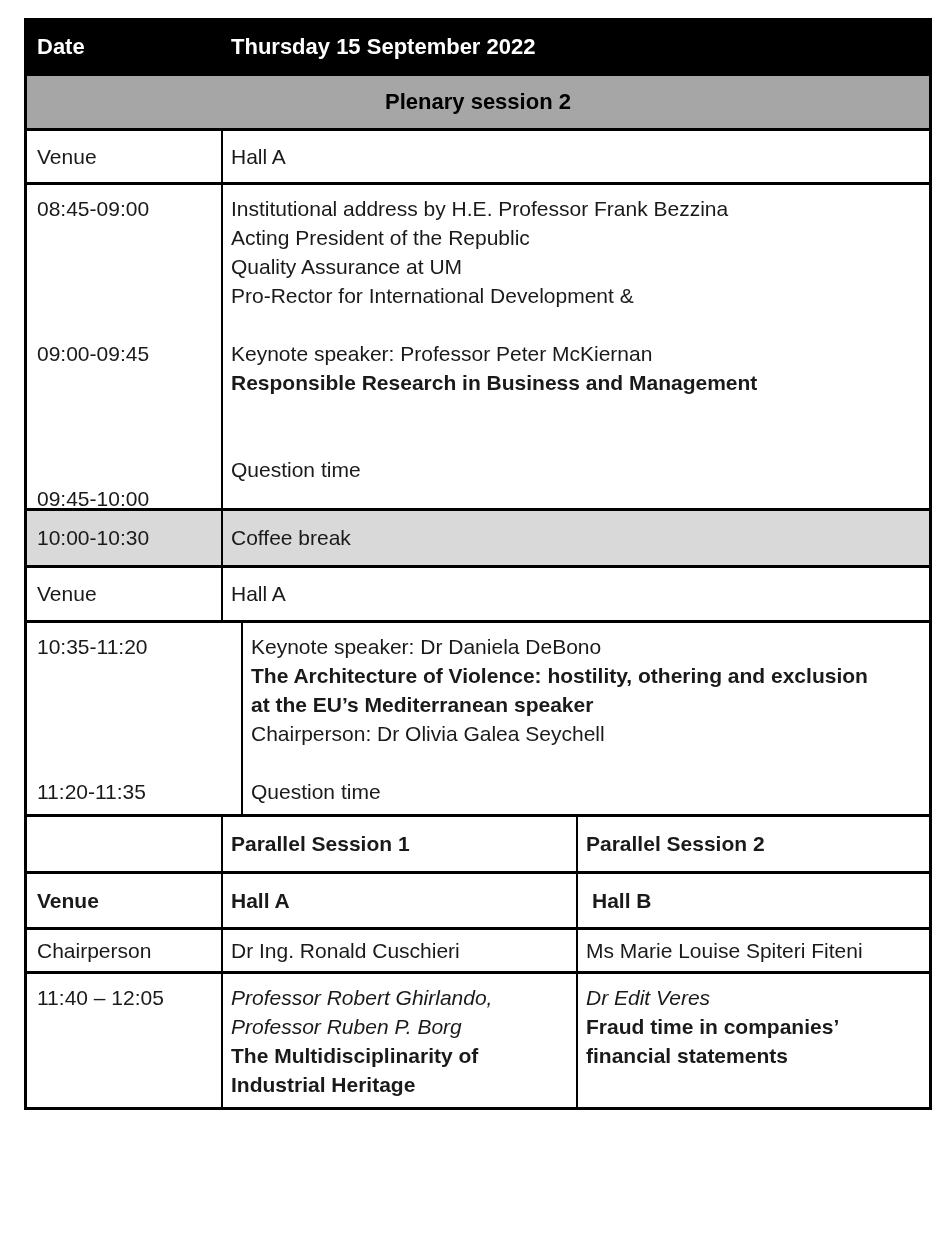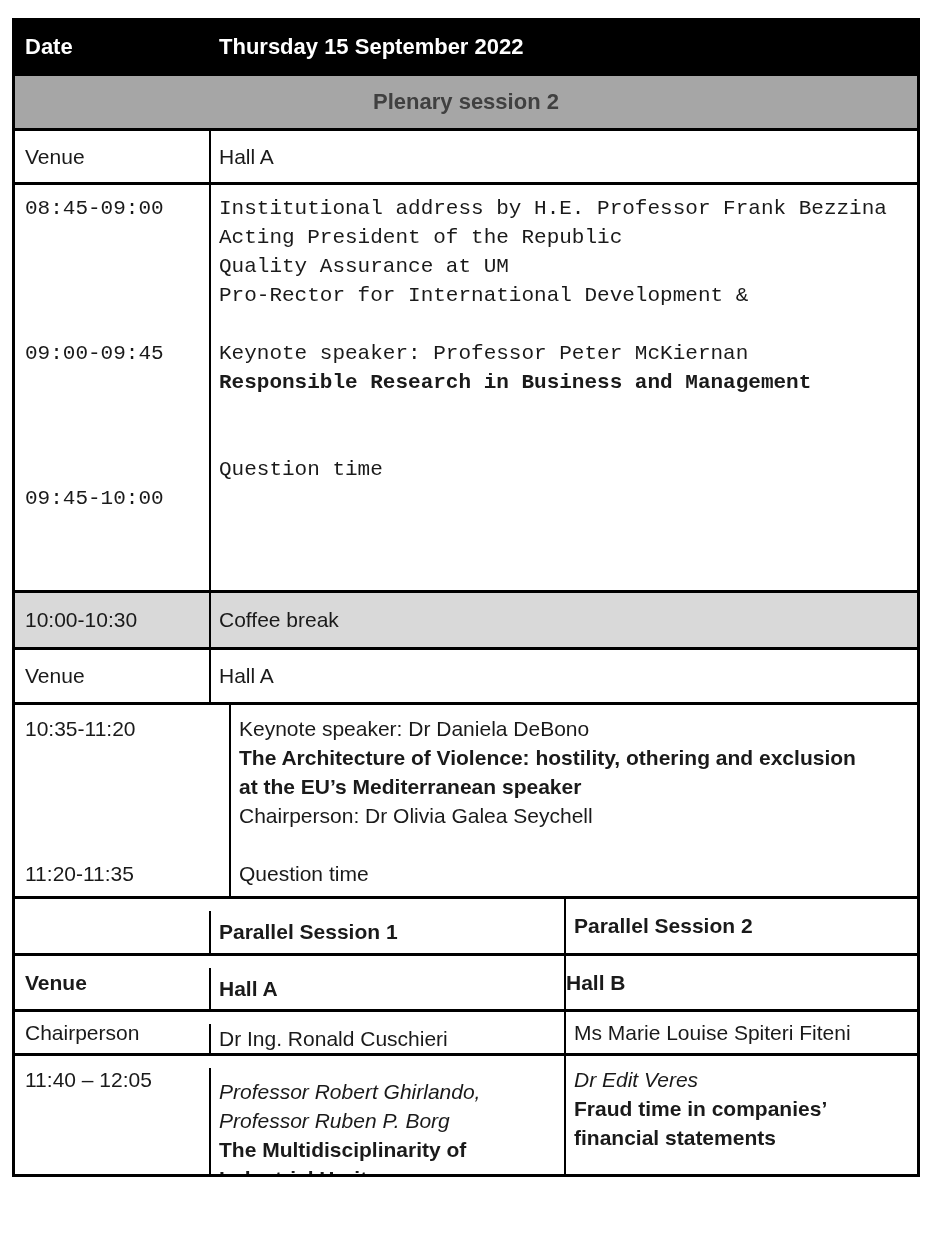--- a/index.html
+++ b/index.html
@@ -10,75 +10,75 @@
   }
   .page {
     position: relative;
     width: 945px;
     height: 1260px;
     background: #ffffff;
     overflow: hidden;
   }
   .ctable {
     position: absolute;
-    left: 12px;
+    left: 24px;
     top: 18px;
     width: 902px;
     border: 3px solid var(--border-color, #000);
     background: #fff;
     color: #1a1a1a;
     font-size: 21px;
   }
   .row {
     display: flex;
     box-sizing: border-box;
     border-bottom: 3px solid var(--border-color, #000);
   }
   .row:last-child { border-bottom: none; }
   .cell {
     box-sizing: border-box;
     overflow: hidden;
   }
   .cell + .cell { border-left: 2px solid var(--border-color, #000); }
   .c1  { width: 194px; flex: 0 0 194px; }
-  .c2  { width: 355px; flex: 0 0 355px; margin-top: 12px; }
+  .c2  { width: 355px; flex: 0 0 355px; }
   .c3  { flex: 1 1 auto; }
   .c23 { flex: 1 1 auto; }
 
   
   .vcenter { display: flex; align-items: center; }
   .pl10 { padding-left: 10px; }
   .pl8  { padding-left: 8px; }
-  .pl14 { }
+  .pl14 { padding-left: 14px; }
 
   
   .r-date      { height: 55px; }
   .r-section   { height: 55px; }
   .r-venue     { height: 54px; }
-  .r-session2  { height: 408px; font-family: Liberation Mono, monospace; }
+  .r-session2  { height: 326px; }
   .r-coffee    { height: 57px; }
   .r-section3  { height: 55px; }
   .r-venue3    { height: 55px; }
   .r-session3  { height: 194px; gap: 20px; }
   .r-parhead   { height: 57px; }
   .r-parvenue  { height: 56px; }
   .r-chair     { height: 44px; }
-  .r-last      { height: 118px; }
+  .r-last      { height: 133px; }
 
   .r-date {
     background: var(--header-bg, #000);
     color: #ffffff;
     font-weight: bold;
     font-size: 22px;
   }
   .r-date .cell + .cell { border-left-color: var(--header-bg, #000); }
 
   .r-section, .r-section3 {
     background: var(--section-bg, #a6a6a6);
-    color: #404040;
+    color: #000000;
     font-weight: bold;
     font-size: 22px;
     align-items: center;
     justify-content: center;
   }
   .section-title { width: 100%; text-align: center; }
 
   .r-coffee { background: var(--break-bg, #d9d9d9); }
 
   .top-pad { padding-top: 9px; }

